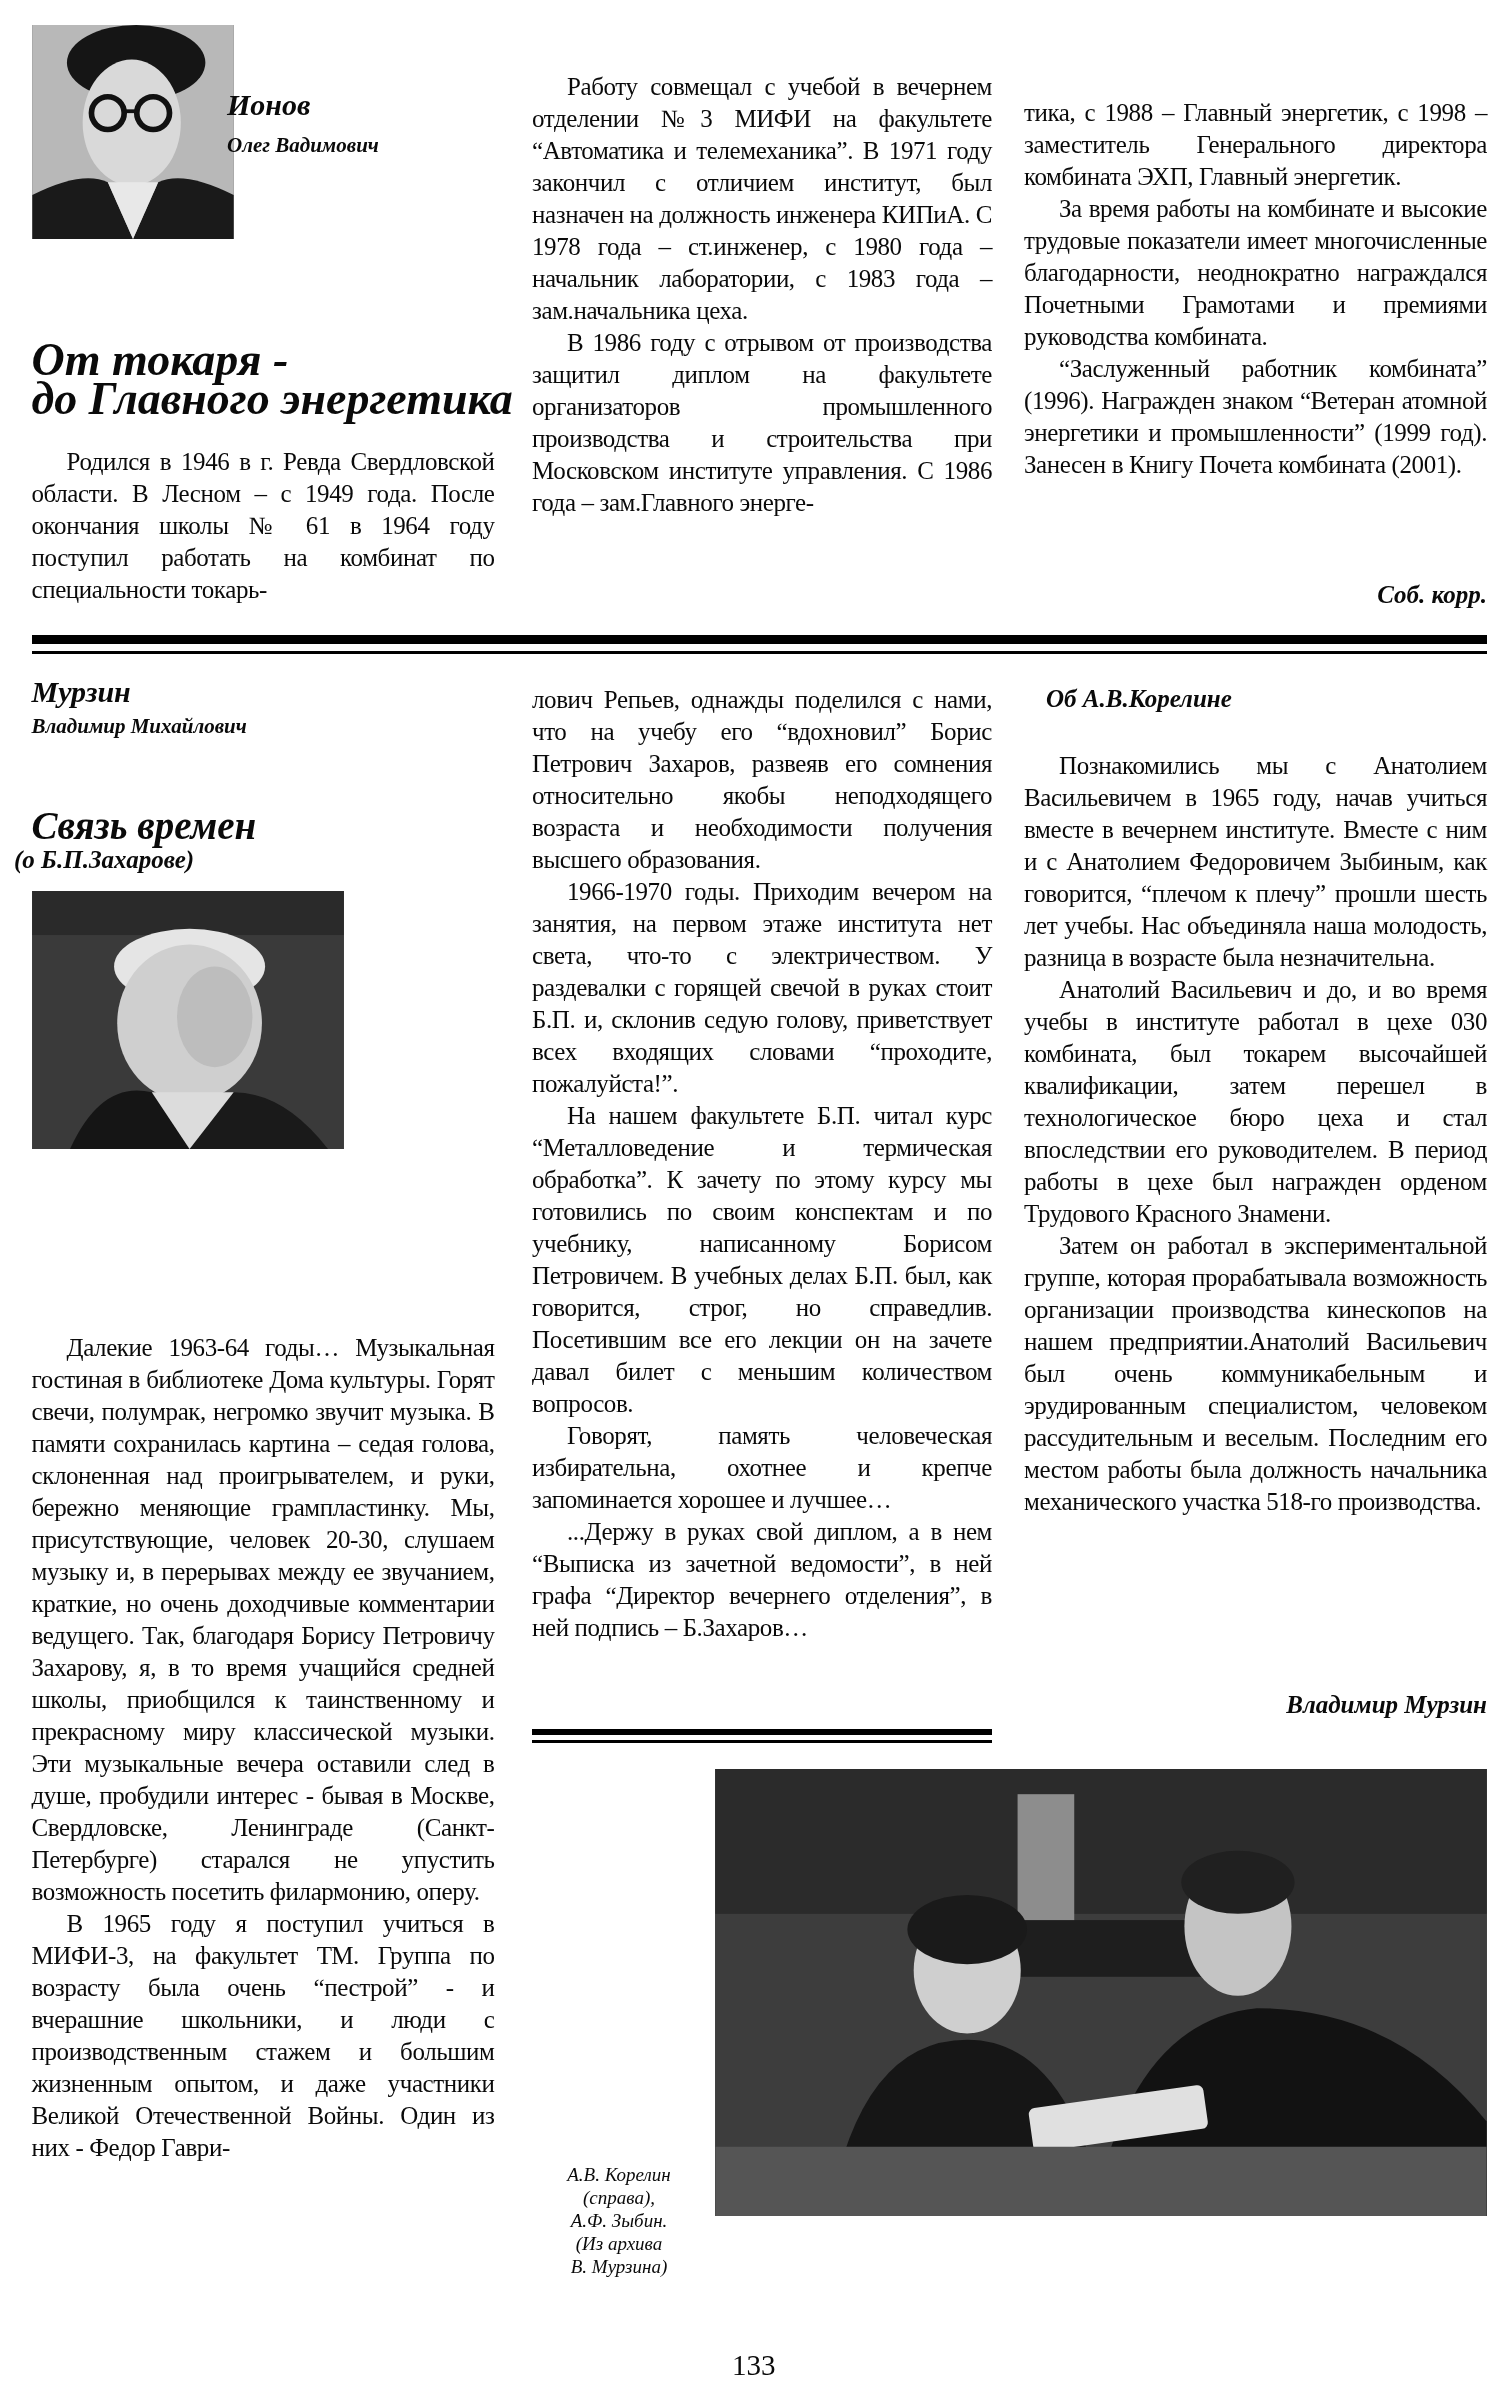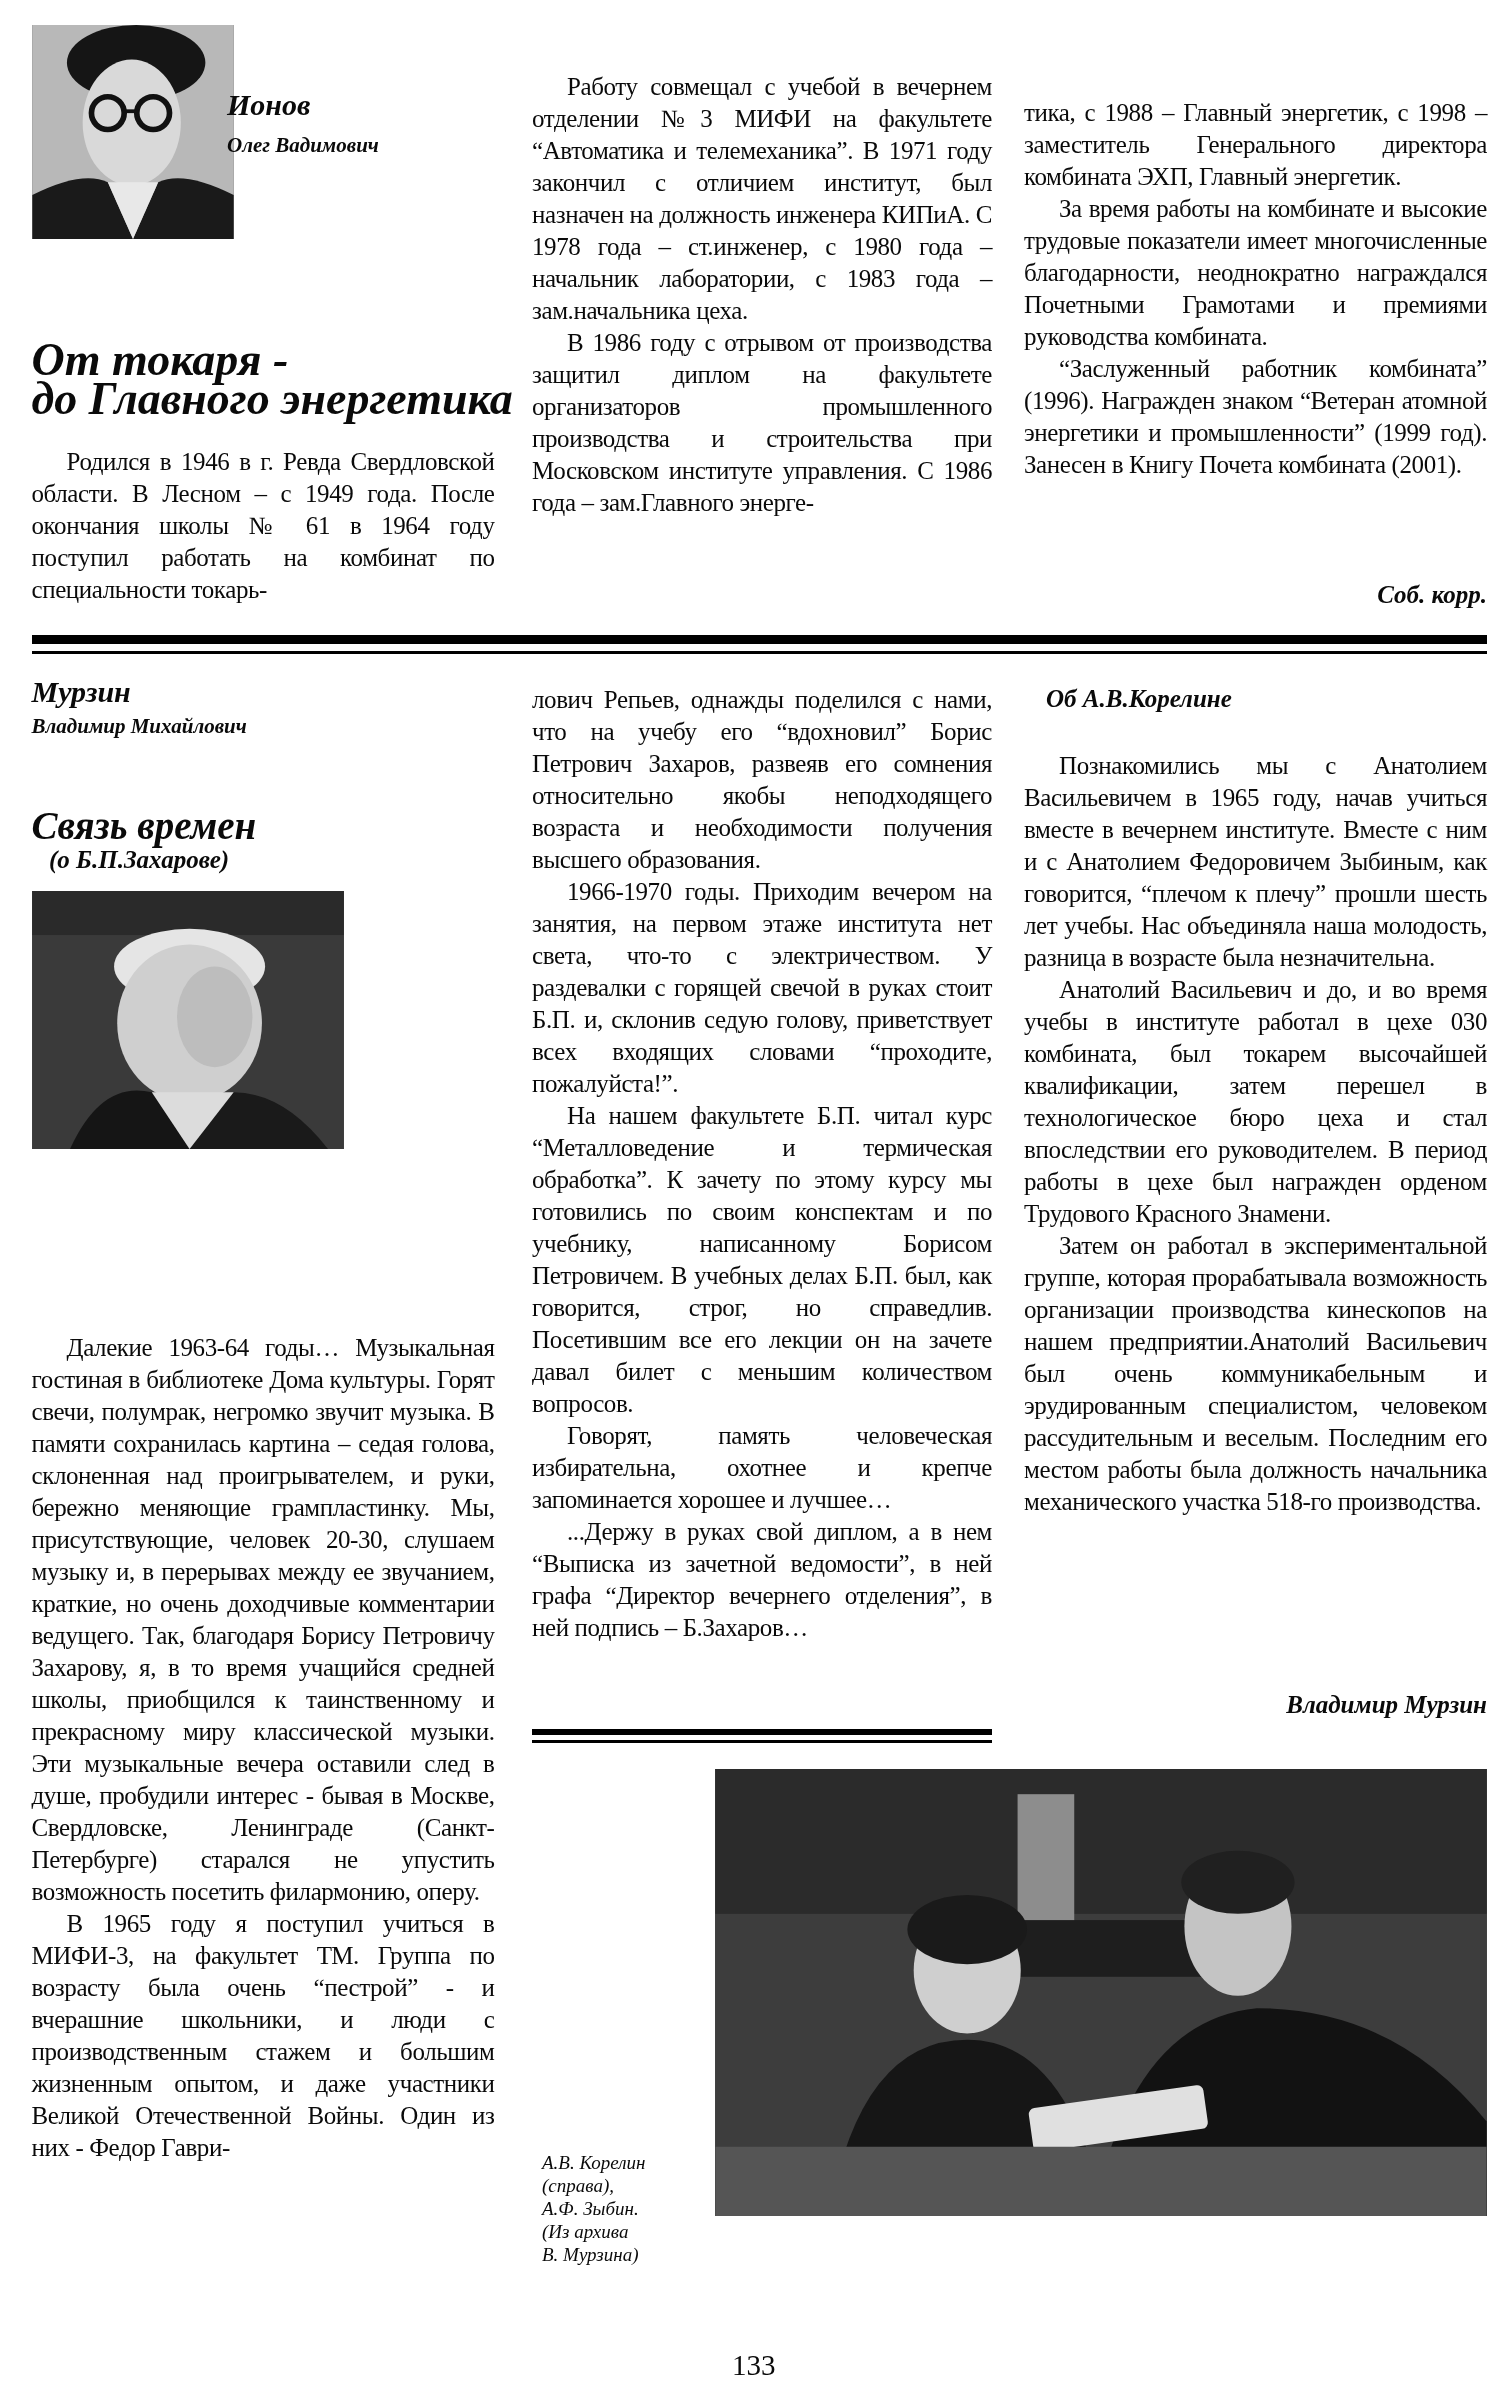--- a/index.html
+++ b/index.html
@@ -14,22 +14,22 @@
   .bi { font-weight: bold; font-style: italic; font-family: "Liberation Serif", serif; }
   .name-surname { font-size: 30px; line-height: 35px; }
   .name-given { font-size: 21px; line-height: 30px; }
   .headline { font-size: 46px; line-height: 39px; }
   .subhead { font-size: 25px; line-height: 31.5px; }
   .signature { text-align: right; font-size: 25px; }
   .photo { position: absolute; background: #4a4a4a; overflow: hidden; }
   .photo svg { width: 100%; height: 100%; display: block; }
   .rule-thick { position: absolute; background: #000; }
   .rule-thin { position: absolute; background: #000; }
-  .caption { position: absolute; text-align: left; font-style: italic;
-             font-size: 19px; line-height: 23px; font-family: "Liberation Serif", serif; }
+  .caption { position: absolute; text-align: center; font-style: italic;
+             font-size: 19px; line-height: 23px; font-family: "Liberation Serif", serif; margin-top: 12px; }
   .page-number { position: absolute; font-size: 29px; font-family: "Liberation Serif", serif; }
 </style>
 </head>
 <body>
 
 <div class="photo" style="left:31.5px; top:25px; width:202px; height:214px; background:#8a8a8a;">
   <svg viewBox="0 0 320 340">
     <rect width="320" height="340" fill="#b8b8b8"></rect>
     <ellipse cx="165" cy="60" rx="110" ry="60" fill="#151515"></ellipse>
     <ellipse cx="158" cy="155" rx="78" ry="100" fill="#d9d9d9"></ellipse>
@@ -65,21 +65,21 @@
 
 <div class="abs bi signature" style="left:1134px; top:581px; width:353px;">Соб. корр.</div>
 
 <div class="rule-thick" style="left:31.5px; top:635px; width:1455px; height:8.8px;"></div>
 <div class="rule-thin" style="left:31.5px; top:651px; width:1455px; height:3.1px;"></div>
 
 <div class="abs bi name-surname" style="left:31.5px; top:674px;">Мурзин</div>
 <div class="abs bi name-given" style="left:31.5px; top:711px;">Владимир Михайлович</div>
 
 <div class="abs bi headline" style="left:31.5px; top:806px; font-size:39px;">Связь времен</div>
-<div class="abs bi subhead" style="left:49px; top:844px;">(о Б.П.Захарове)</div>
+<div class="abs bi subhead" style="left:14px; top:844px;">(о Б.П.Захарове)</div>
 
 <div class="photo" style="left:31.5px; top:891px; width:312px; height:258px;">
   <svg viewBox="0 0 495 410">
     <rect width="495" height="410" fill="#3a3a3a"></rect>
     <rect x="0" y="0" width="495" height="70" fill="#2a2a2a"></rect>
     <ellipse cx="250" cy="120" rx="120" ry="60" fill="#e5e5e5"></ellipse>
     <ellipse cx="250" cy="210" rx="115" ry="125" fill="#cfcfcf"></ellipse>
     <ellipse cx="290" cy="200" rx="60" ry="80" fill="#bdbdbd"></ellipse>
     <path d="M60 410 Q110 300 190 320 L250 410 Z" fill="#151515"></path>
     <path d="M470 410 Q400 320 320 320 L250 410 Z" fill="#1a1a1a"></path>

